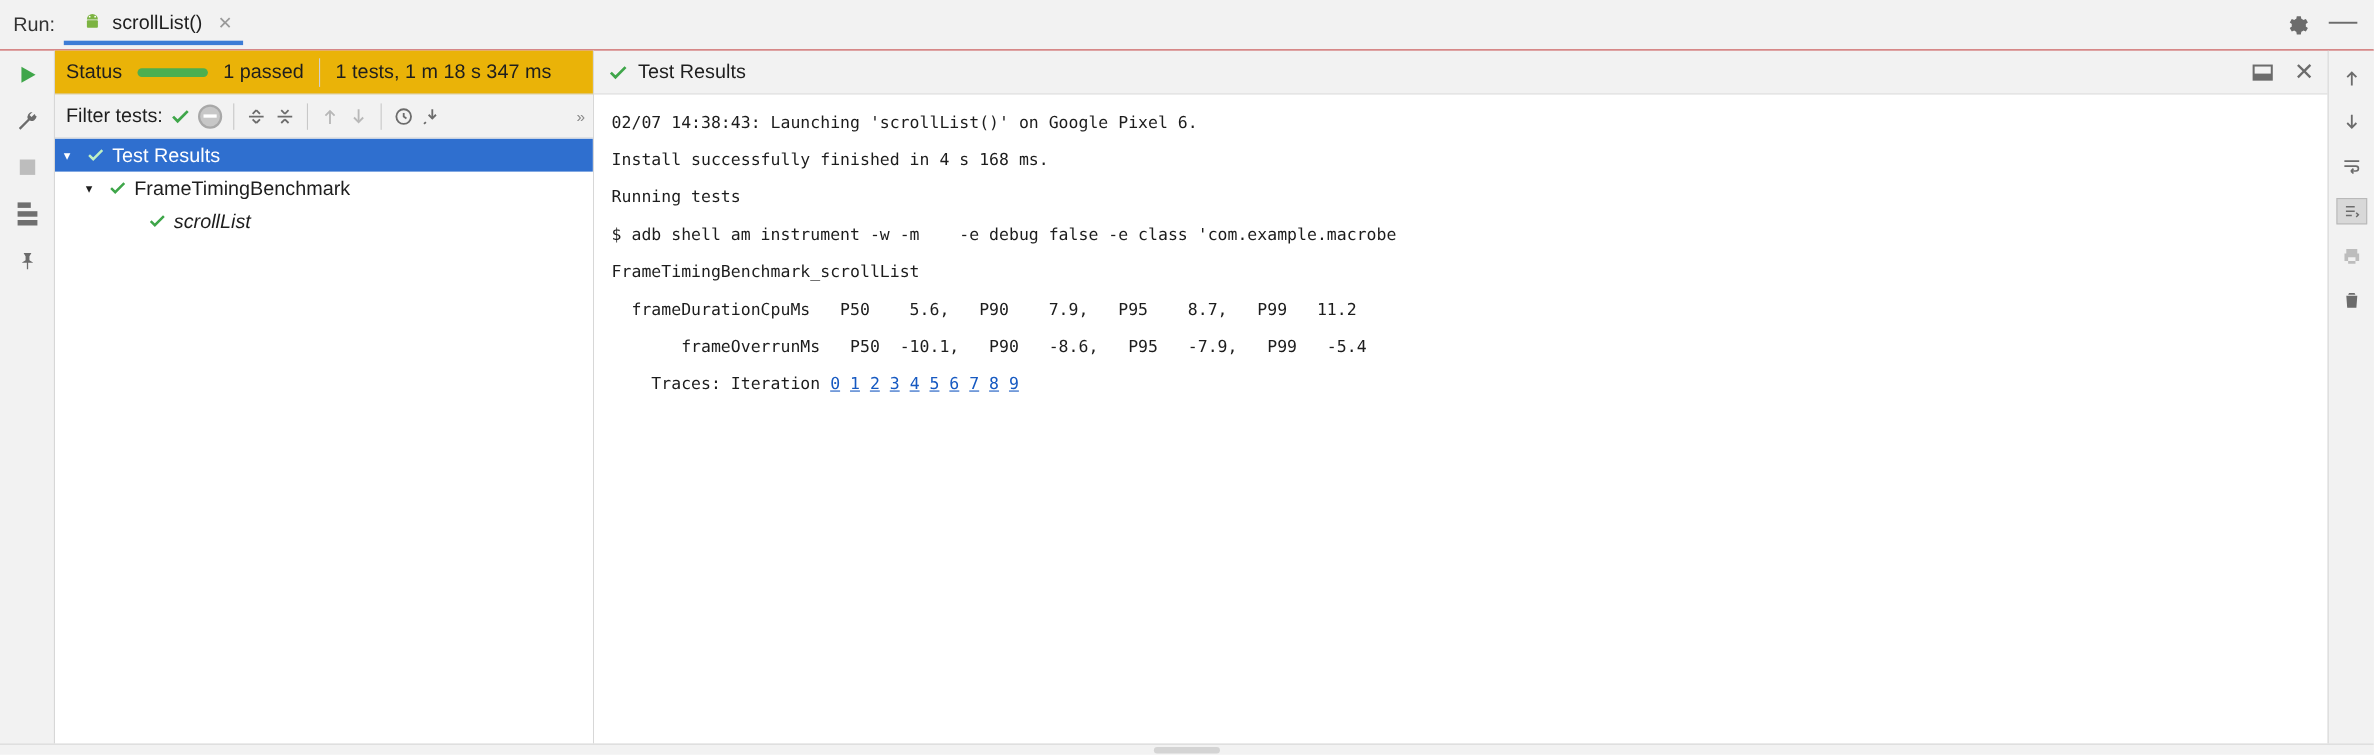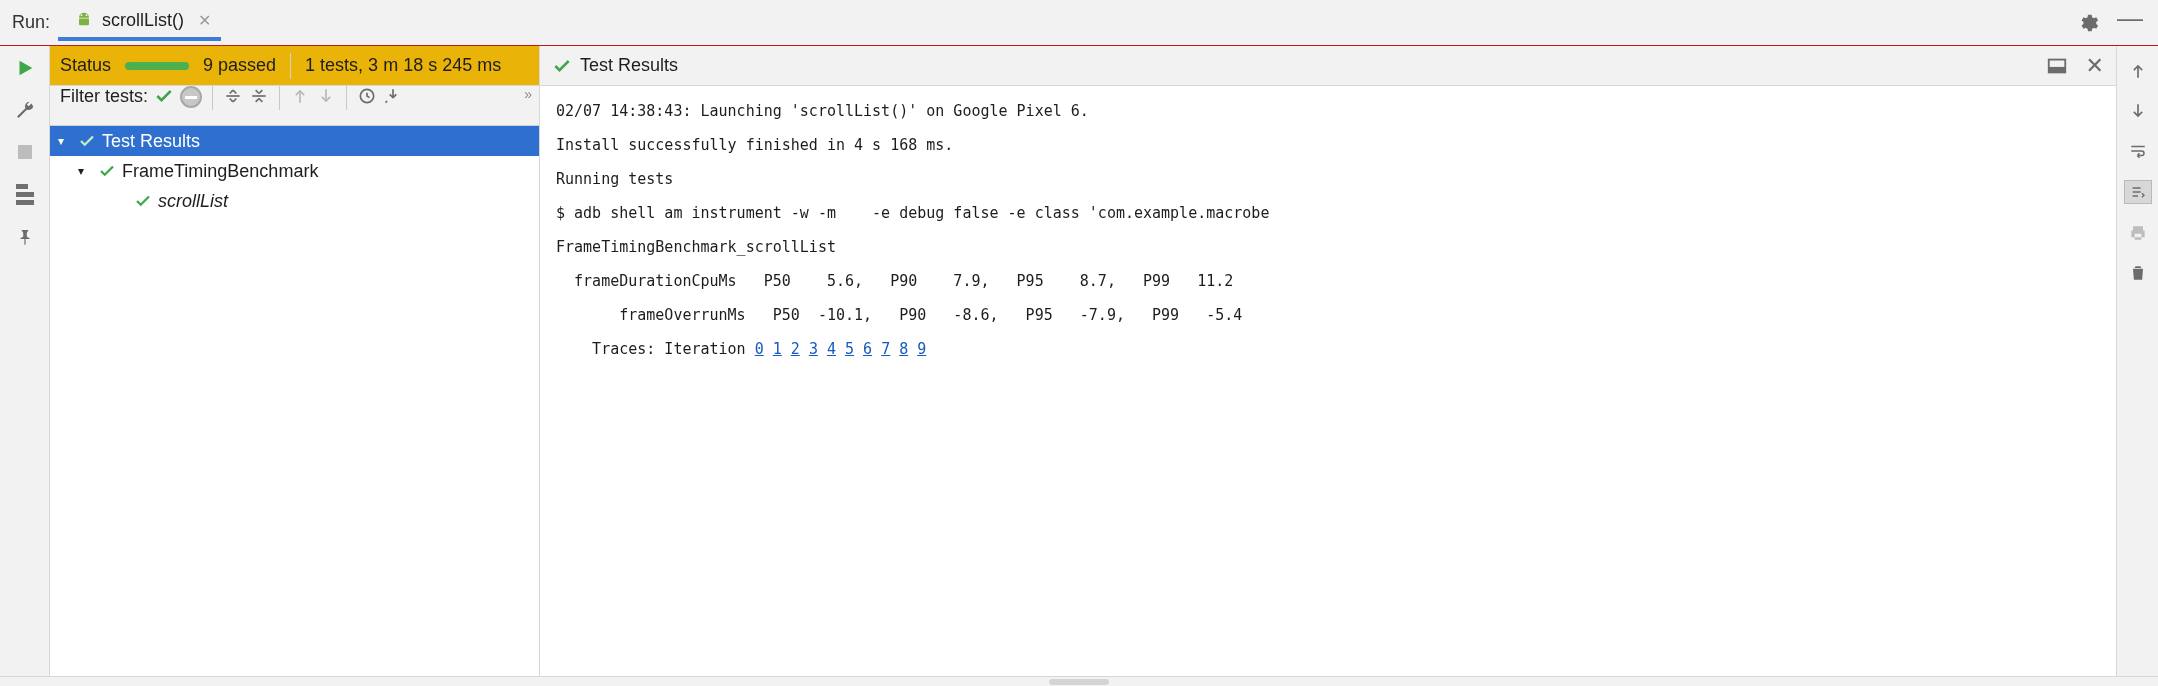--- a/index.html
+++ b/index.html
@@ -87,21 +87,21 @@
   .status-bar .bar {
     width:64px; height:8px; background:#4caf50; border-radius:4px;
   }
   .status-bar .sep { width:1px;height:26px;background:#d0d0d0; }
   
   .filter-bar {
     height:40px;
     background:#f2f2f2;
     border-bottom:1px solid #d0d0d0;
     display:flex;
-    align-items:flex-start;
+    align-items:center;
     padding:0 10px;
     gap:6px;
     font-size:18px;
   }
   .filter-bar .ck { width:20px;height:20px; }
   .filter-bar .ck.green path{ stroke:#3fa64a; stroke-width:3; fill:none;}
   .filter-bar .noentry{
     width:22px;height:22px;border-radius:50%;
     background:#c7c7c7; border:2px solid #a8a8a8;
     display:flex;align-items:center;justify-content:center;
@@ -238,23 +238,23 @@
         <svg viewBox="0 0 24 24" width="20" height="20">
           <path fill="#6c6c6c" d="M14 4l6 6-4 1-3 3 1 5-4-4-5 5-1-1 5-5-4-4 5 1 3-3z"></path>
         </svg>
       </div>
   </div>
 
   <div class="center-col">
     <div class="status-bar">
       <span>Status</span>
       <div class="bar"></div>
-      <span>9 passed</span>
+      <span>1 passed</span>
       <div class="sep"></div>
-      <span>1 tests, 3 m 18 s 245 ms</span>
+      <span>1 tests, 1 m 18 s 347 ms</span>
     </div>
     <div class="filter-bar">
       <span>Filter tests:</span>
       <svg class="ck green" viewBox="0 0 24 24">
           <path d="M4 12l5 5L20 6"></path>
         </svg>
       <div class="noentry"></div>
       <div class="vsep"></div>
       <svg class="tool" viewBox="0 0 24 24">
           <path d="M4 12h16"></path>

